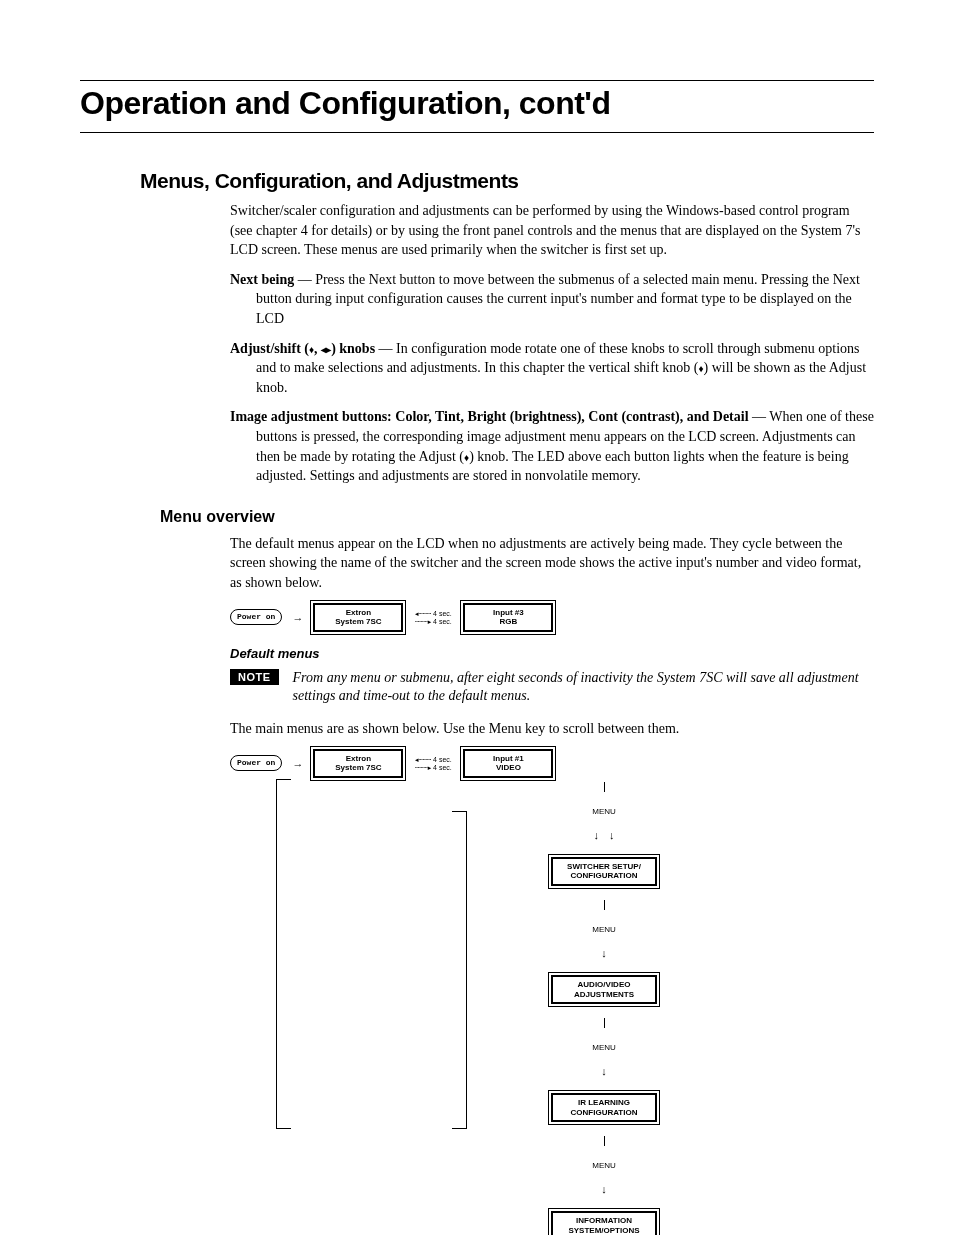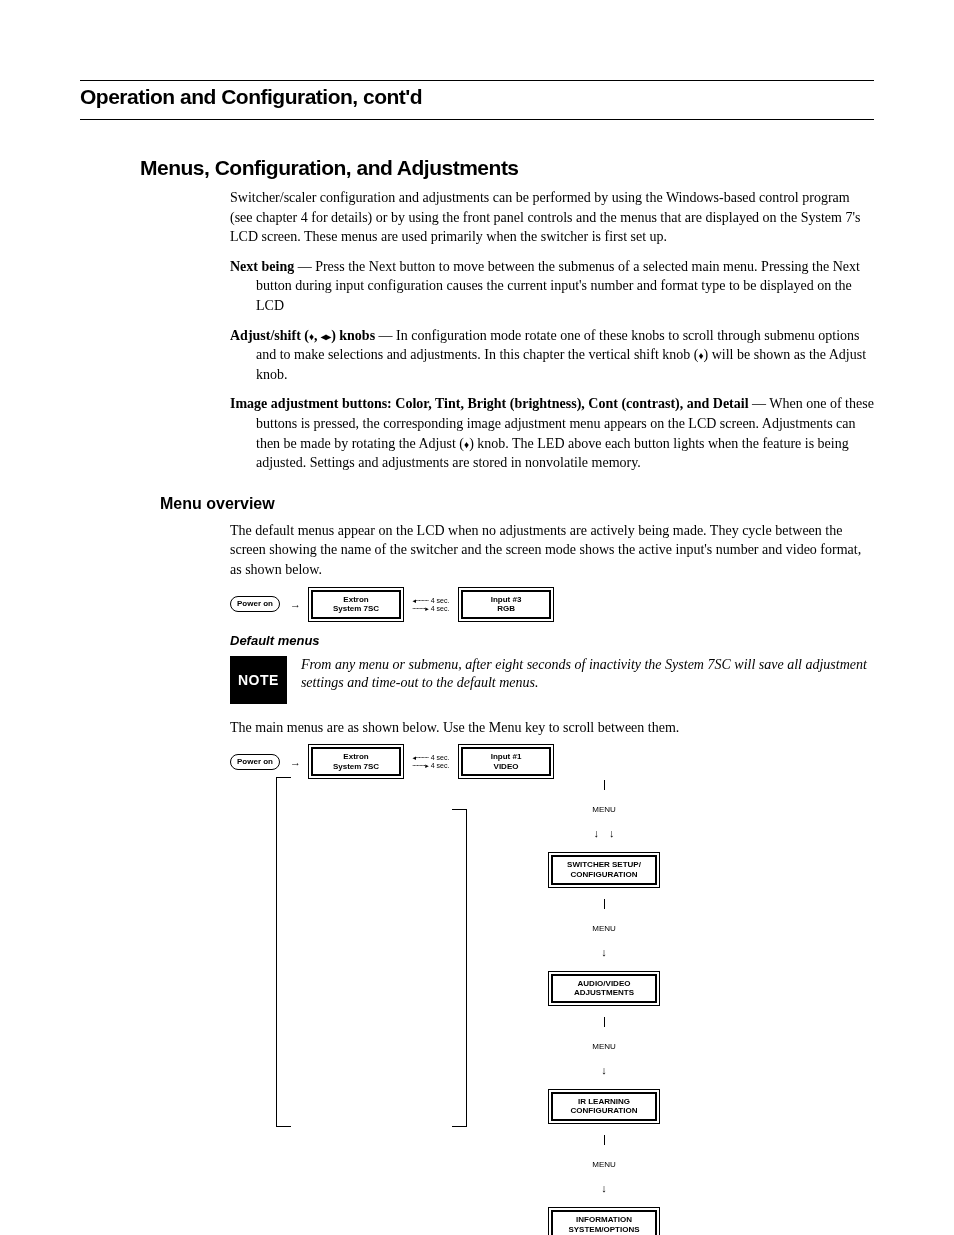--- a/index.html
+++ b/index.html
@@ -17,21 +17,21 @@
     position: relative;
   }
   .hr-top {
     border: none;
     border-top: 1px solid #000;
     margin: 0 0 4px 0;
   }
   .section-title {
     font-family: Verdana, Arial, sans-serif;
     font-weight: 800;
-    font-size: 21px;
+    font-size: 32px;
     margin: 0 0 10px 0;
     letter-spacing: -0.5px;
   }
   .hr-under {
     border: none;
     border-top: 1px solid #000;
     margin: 0 0 36px 0;
   }
   .h2 {
     font-family: Verdana, Arial, sans-serif;
@@ -75,22 +75,22 @@
     display: flex;
     align-items: flex-start;
     gap: 14px;
     margin: 4px 0 14px 0;
   }
   .note-badge {
     background: #000;
     color: #fff;
     font-family: Arial, sans-serif;
     font-weight: bold;
-    font-size: 14px;
-    padding: 16px 8px;
+    font-size: 11px;
+    padding: 2px 8px;
     flex: 0 0 auto;
     letter-spacing: 0.5px;
   }
   .note-text {
     font-style: italic;
     font-size: 14px;
     line-height: 1.3;
   }
   .footer {
     position: absolute;
@@ -105,21 +105,21 @@
   
   .lcd-row {
     display: flex;
     align-items: center;
     gap: 10px;
     margin: 8px 0 4px 0;
   }
   .pill {
     border: 1.5px solid #000;
     border-radius: 50px;
-    font-family: Liberation Sans, sans-serif;
+    font-family: Liberation Mono, monospace;
     font-weight: bold;
     font-size: 8px;
     text-align: center;
     line-height: 1.05;
     padding: 3px 6px;
     min-width: 28px;
   }
   .lcdbox {
     border: 2px double #000;
     outline: 1px solid #000;

